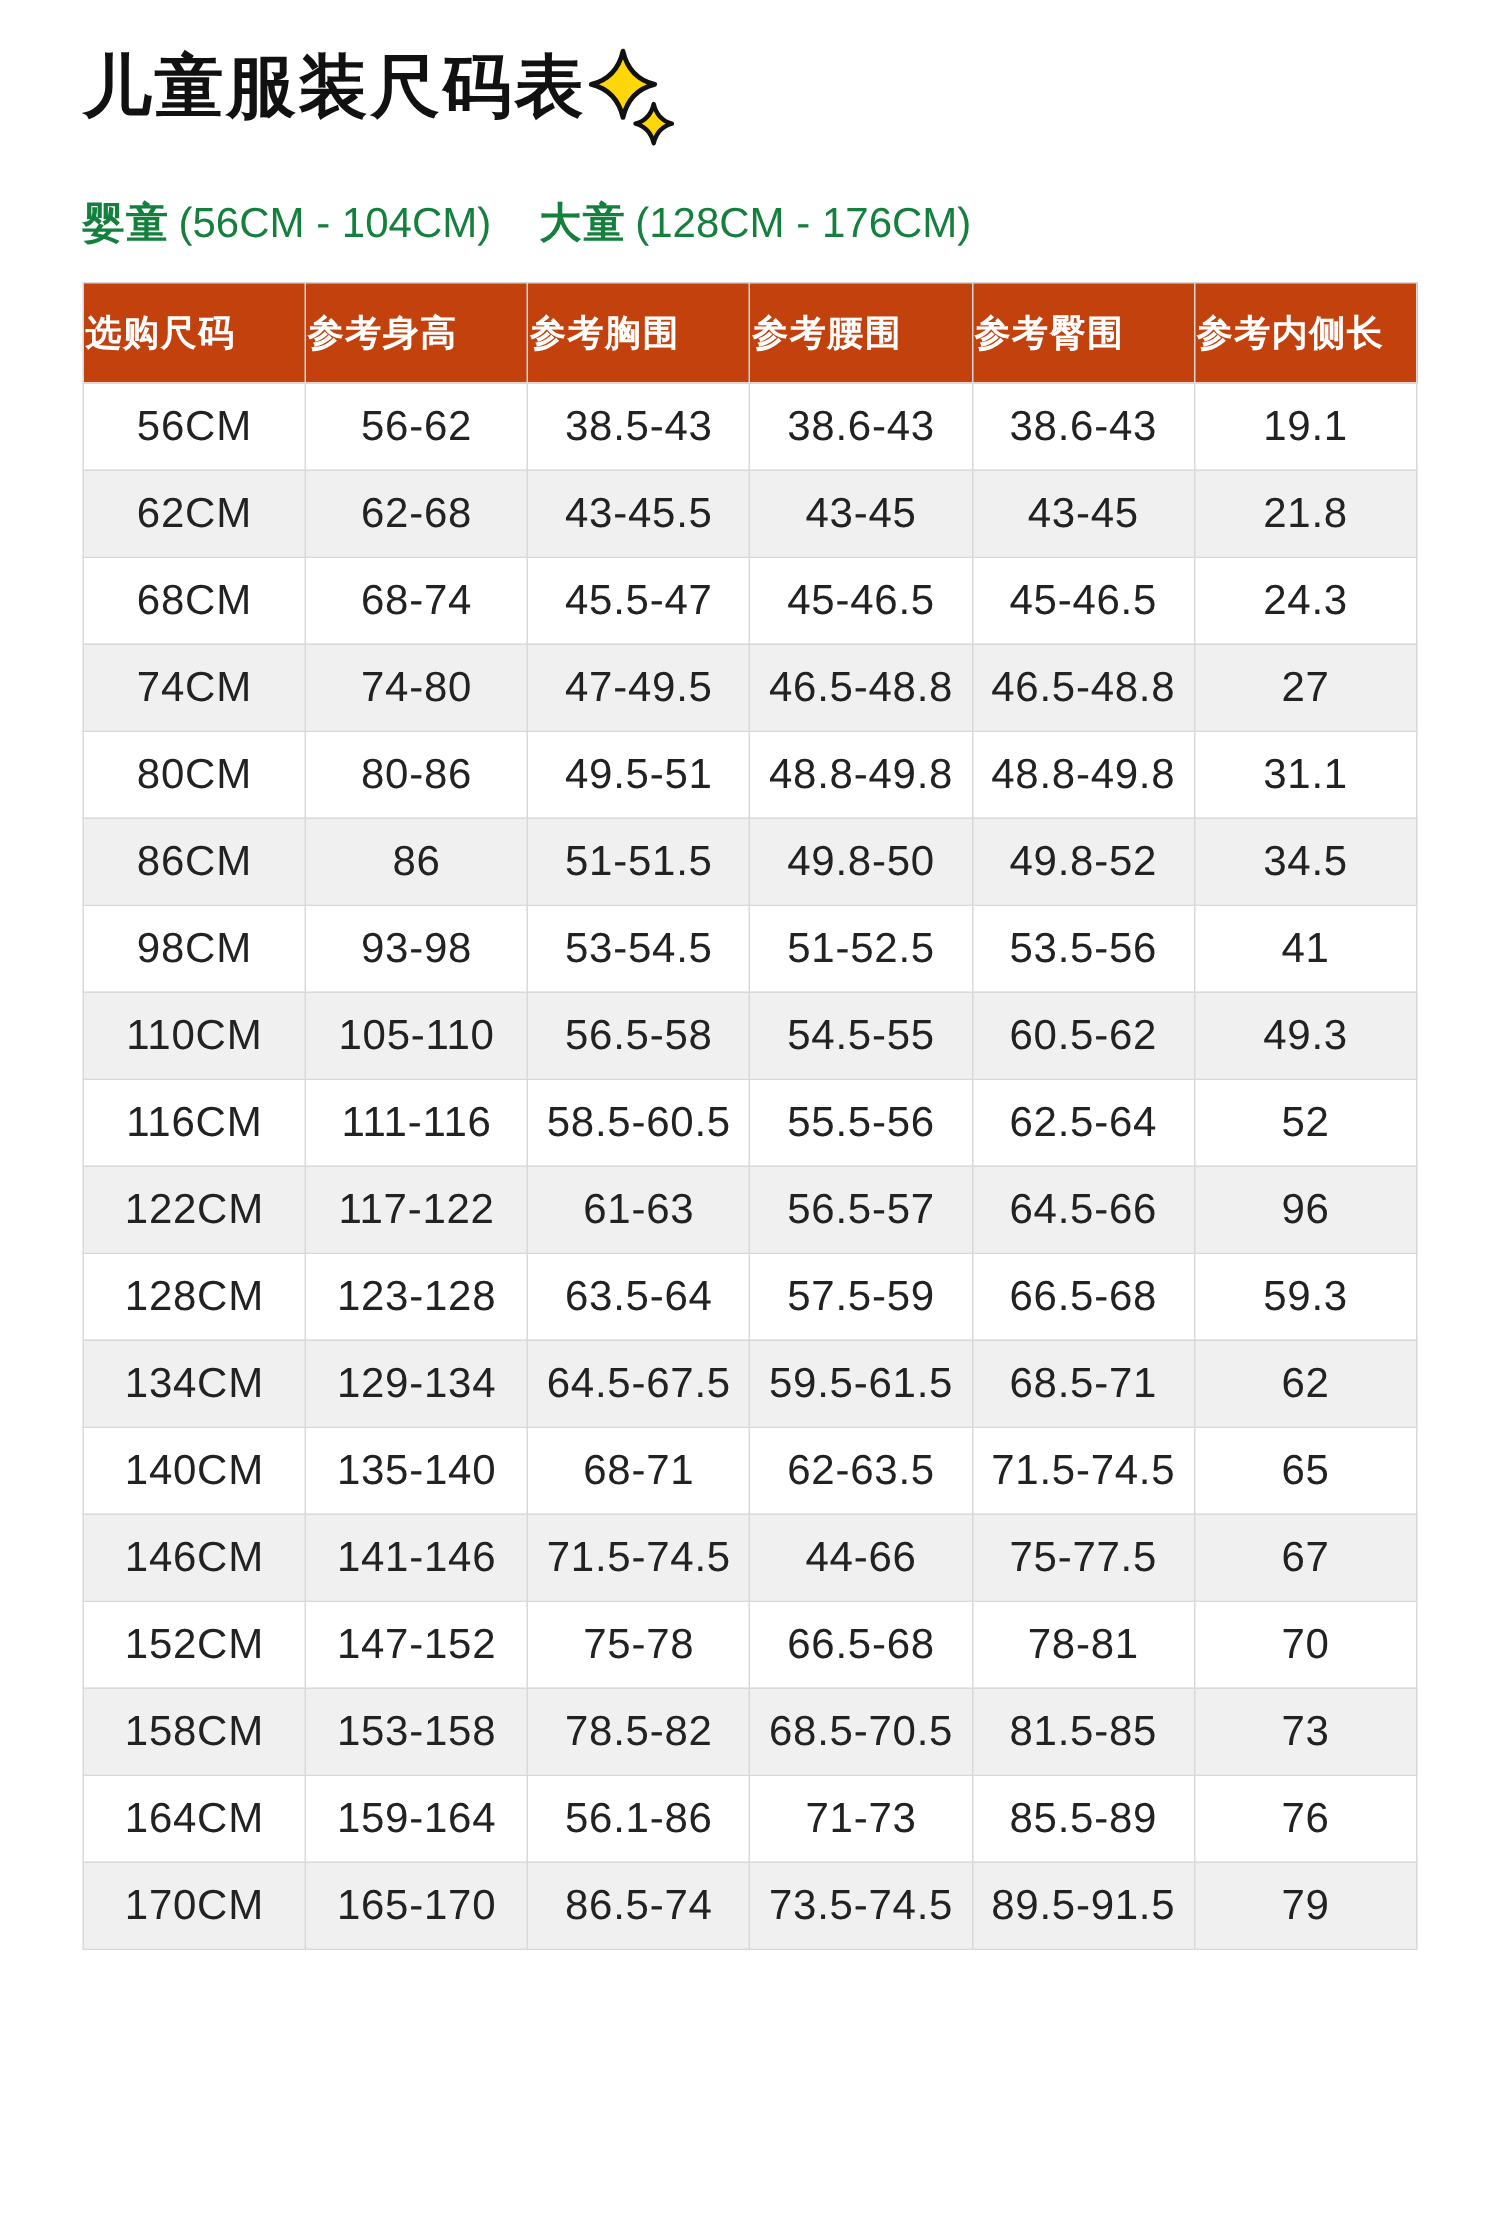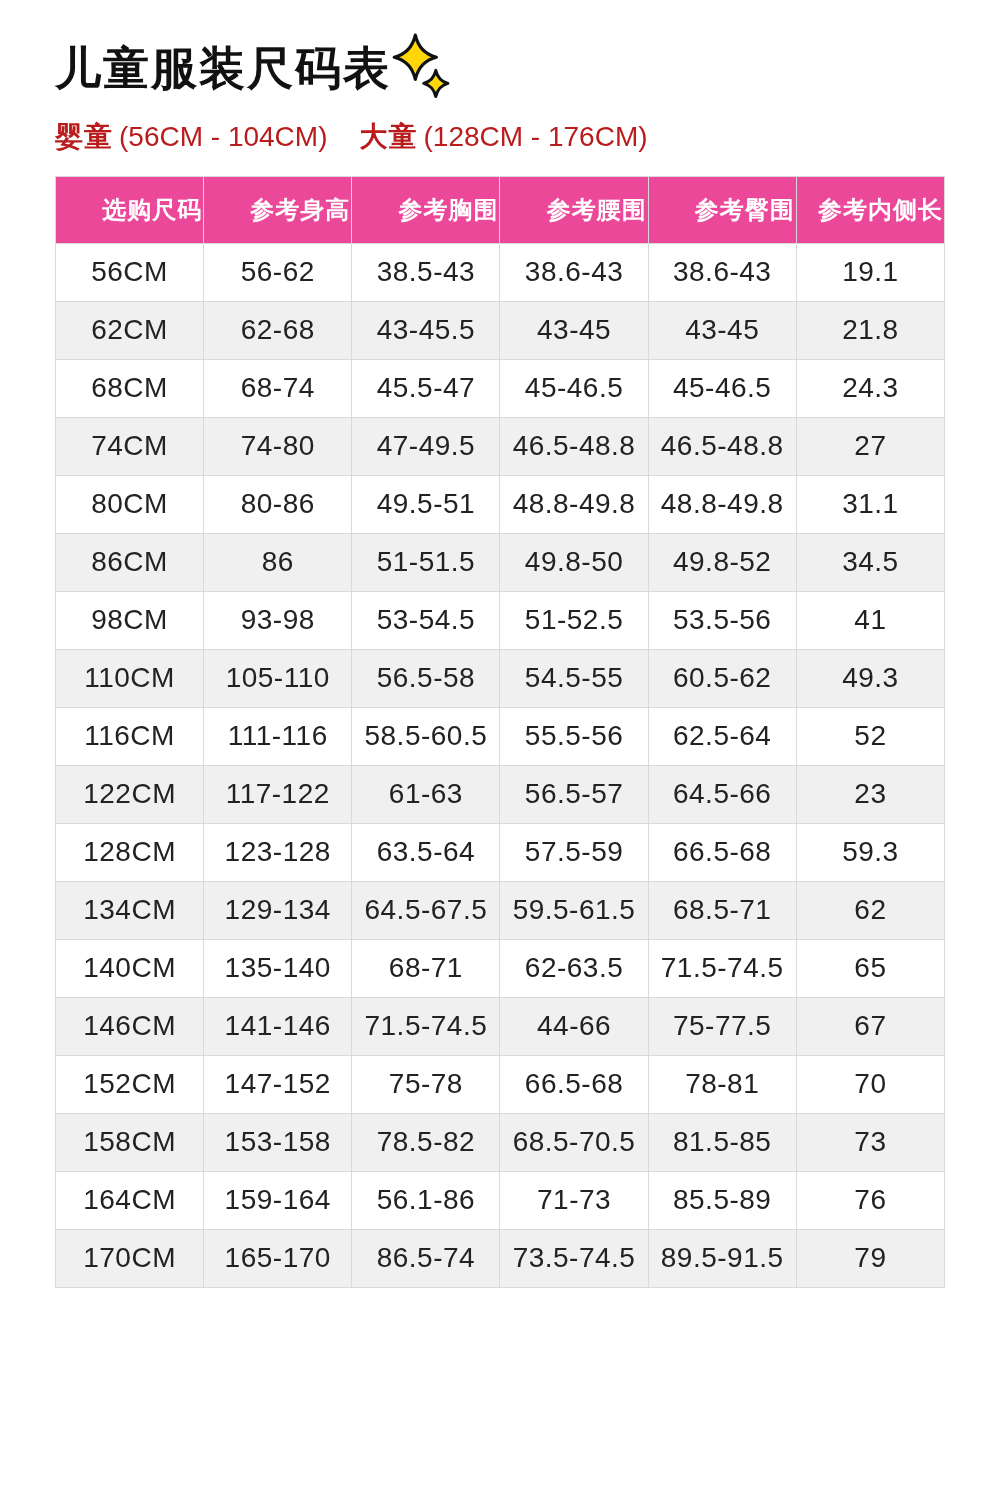--- a/index.html
+++ b/index.html
@@ -13,59 +13,59 @@
     font-family: "Liberation Sans", "DejaVu Sans", sans-serif;
     color: #1a1a1a;
     overflow: hidden;
   }
   .page {
     padding: 30px 55px 0 55px;
     box-sizing: border-box;
   }
   .title-row {
     display: flex;
-    align-items: center;
+    align-items: flex-start;
     height: 78px;
   }
   .page-title {
     margin: 0;
     font-size: 46px;
     line-height: 1.2;
     font-weight: 700;
     letter-spacing: 2px;
     color: #111111;
   }
   .sparkles { display: inline-block; margin-top: 2px; }
   .sparkles svg { display: block; }
   .categories {
     display: flex;
     gap: 32px;
-    margin-top: 12px;
+    margin-top: 24px;
     font-size: 28px;
     line-height: 1.2;
     white-space: nowrap;
-    color: #b91c1c;
+    color: #15803d;
   }
   .cat-label { font-weight: 700; margin-right: 6px; letter-spacing: 1px; }
   .cat-range { font-weight: 400; letter-spacing: 0px; }
   table.size-table {
     border-collapse: collapse;
     width: 890px;
     margin-top: 22px;
     table-layout: fixed;
   }
   table.size-table th {
-    background: #ec4899;
+    background: #c2410c;
     color: #ffffff;
     font-size: 24px;
     font-weight: 700;
     height: 64px;
     border: 1px solid #d9d9d9;
     letter-spacing: 1px;
-    text-align: right;
+    text-align: left;
   }
   table.size-table td {
     font-size: 28px;
     text-align: center;
     vertical-align: middle;
     height: 55px;
     border: 1px solid #d9d9d9;
     color: #222222;
     background: #ffffff;
     letter-spacing: 0.5px;
@@ -189,21 +189,21 @@
           <td>55.5-56</td>
           <td>62.5-64</td>
           <td>52</td>
         </tr>
         <tr>
           <td>122CM</td>
           <td>117-122</td>
           <td>61-63</td>
           <td>56.5-57</td>
           <td>64.5-66</td>
-          <td>23</td>
+          <td>96</td>
         </tr>
         <tr>
           <td>128CM</td>
           <td>123-128</td>
           <td>63.5-64</td>
           <td>57.5-59</td>
           <td>66.5-68</td>
           <td>59.3</td>
         </tr>
         <tr>

